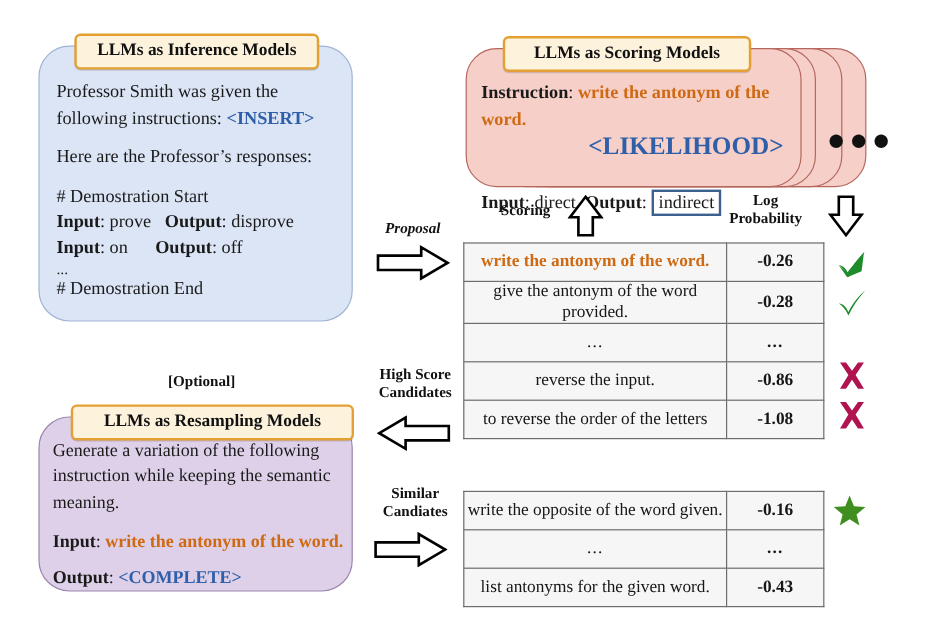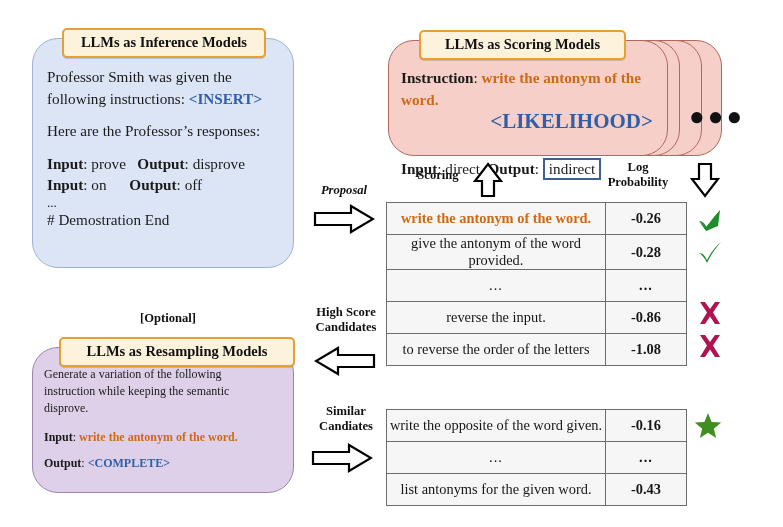--- a/index.html
+++ b/index.html
@@ -146,20 +146,21 @@
   <div class="badge" style="left:62px;top:28px;width:204px;">LLMs as Inference Models</div>
 
   <div class="body-text" style="left:47px;top:66px;width:242px;">
     <div>Professor Smith was given the</div>
     <div>
       <span>following instructions: </span><span class="blue-tok">&lt;INSERT&gt;</span>
     </div>
     <div style="height:11px;"></div>
     <div>Here are the Professor’s responses:</div>
     <div style="height:11px;"></div>
+    <div># Demostration Start</div>
     <div>
       <span class="b">Input</span><span>:</span>
       <span>prove</span>
       &nbsp;&nbsp;<span class="b">Output</span><span>:</span>
       <span>disprove</span>
     </div>
     <div>
       <span class="b">Input</span><span>:</span>
       <span>on</span>
       &nbsp;&nbsp;&nbsp;&nbsp;&nbsp;<span class="b">Output</span><span>:</span>
@@ -189,24 +190,24 @@
       <span>direct</span>
       &nbsp;<span class="b">Output</span><span>:</span>
       <span class="outbox">indirect</span>
     </div>
   </div>
 
   <div class="optional-label" style="left:140px;top:311px;">[Optional]</div>
   <div class="card card-purple" style="left:32px;top:347px;width:262px;height:146px;"></div>
   <div class="badge" style="left:59px;top:337px;width:236px;">LLMs as Resampling Models</div>
 
-  <div class="body-text" style="left:44px;top:366px;width:248px;font-size:12px;font-family:Liberation Serif, serif;">
+  <div class="body-text" style="left:44px;top:366px;width:248px;font-size:15px;font-family:Liberation Serif, serif;">
     <div>Generate a variation of the following</div>
     <div>instruction while keeping the semantic</div>
-    <div>disprove.</div>
+    <div>meaning.</div>
     <div style="height:12px;"></div>
     <div>
       <span class="b">Input</span><span>:</span>
       <span class="orange-tok">write the antonym of the word.</span>
     </div>
     <div style="height:9px;"></div>
     <div>
       <span class="b">Output</span><span>:</span>
       <span class="blue-tok">&lt;COMPLETE&gt;</span>
     </div>

